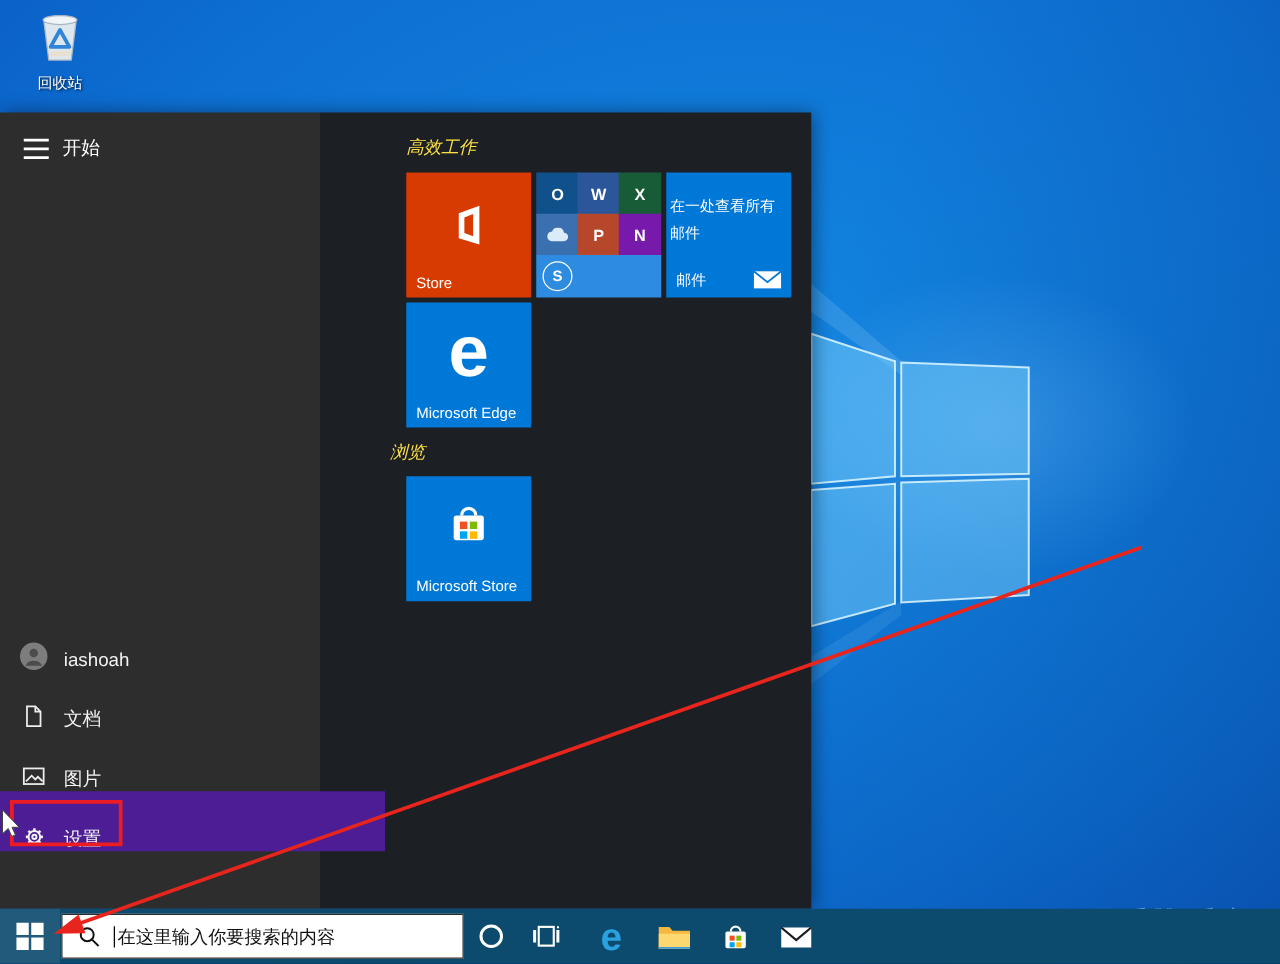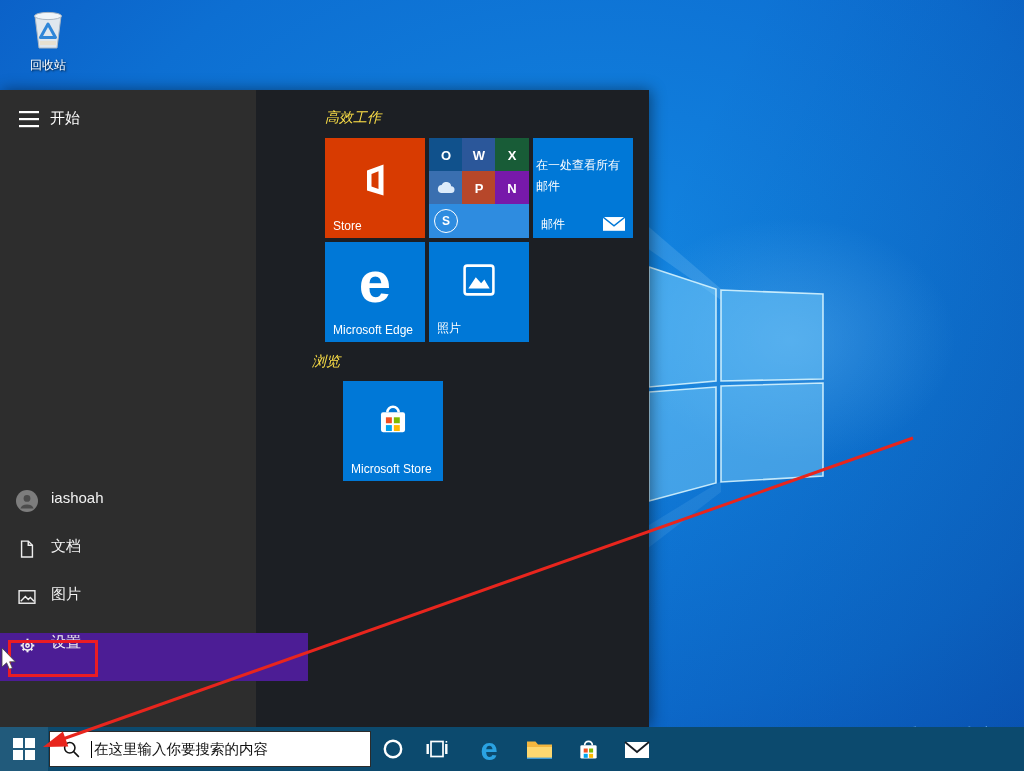--- a/index.html
+++ b/index.html
@@ -20,21 +20,21 @@
   #recycle-bin{left:0;top:7px;width:66px;text-align:right;cursor:default;}
   #recycle-bin .label{font-size:12px;margin-top:2px;text-shadow:1px 1px 2px rgba(0,0,0,.85);}
 
   
   #start-menu{left:0;top:90px;width:649px;height:637px;z-index:20;
     box-shadow:2px 0 14px rgba(0,0,0,.45);}
   #menu-left{position:absolute;left:0;top:0;width:256px;height:100%;background:#2d2d2d;}
   #menu-tiles{position:absolute;left:256px;top:0;width:393px;height:100%;background:#1c1f24;}
   #menu-title{position:absolute;left:50px;top:19px;font-size:15px;font-weight:normal;}
   #hamburger{position:absolute;left:16px;top:18px;width:24px;height:18px;padding:2px;}
-  .nav-item{position:absolute;left:0;width:308px;height:48px;display:flex;align-items:flex-start;}
+  .nav-item{position:absolute;left:0;width:308px;height:48px;display:flex;align-items:flex-end;}
   .nav-item .ic{width:24px;height:24px;margin-left:15px;display:flex;align-items:center;justify-content:center;}
   .nav-item .lbl{margin-left:12px;font-size:15px;color:#f2f2f2;}
   .nav-item.hl{background:#4c1d95;}
 
   .grp-header{position:absolute;font-size:14px;color:#fde047;font-style:italic;}
   .tile{position:absolute;width:100px;height:100px;color:#fff;}
   .tile .tlabel{position:absolute;left:8px;bottom:5px;font-size:12px;}
   .tile-blue{background:#0078d7;}
   #tile-office{background:#d83b01;}
   .cellgrid{position:absolute;inset:0;}
@@ -203,31 +203,24 @@
         <rect x="0" y="2" width="24" height="15" fill="#fff"></rect>
         <polyline points="0,2 12,11.5 24,2" fill="none" stroke="#0078d7" stroke-width="1.6"></polyline>
       </svg>
     </div>
 
     <div class="tile tile-blue" style="left:325px;top:152px">
       <div id="edge-glyph">e</div>
       <div class="tlabel">Microsoft Edge</div>
     </div>
 
-    <div class="tile tile-blue" style="left:429px;top:152px">
-      <svg class="abs" style="left:34px;top:22px" width="32" height="32" viewBox="0 0 30 30">
-        <rect x="1.5" y="1.5" width="27" height="27" rx="2.5" fill="none" stroke="#fff" stroke-width="2.4"></rect>
-        <polygon points="5,23 12,12.5 17,18 20,14.5 25,23" fill="#fff"></polygon>
-      </svg>
-      <div class="tlabel">照片</div>
-    </div>
 
     <div class="grp-header" style="left:312px;top:263px">浏览</div>
 
-    <div class="tile tile-blue" style="left:343px;top:291px">
+    <div class="tile tile-blue" style="left:325px;top:291px">
       <svg class="abs" style="left:33px;top:18px" width="34" height="38" viewBox="0 0 24 26">
         <path d="M8,9 a4,4 0 0 1 8,0" fill="none" stroke="#fff" stroke-width="1.8"></path>
         <rect x="3.5" y="9" width="17" height="14" rx="1.5" fill="#fff"></rect>
         <rect x="7" y="12.5" width="4.2" height="4.2" fill="#f25022"></rect>
         <rect x="12.6" y="12.5" width="4.2" height="4.2" fill="#7fba00"></rect>
         <rect x="7" y="18" width="4.2" height="4.2" fill="#00a4ef"></rect>
         <rect x="12.6" y="18" width="4.2" height="4.2" fill="#ffb900"></rect>
       </svg>
       <div class="tlabel">Microsoft Store</div>
     </div>

